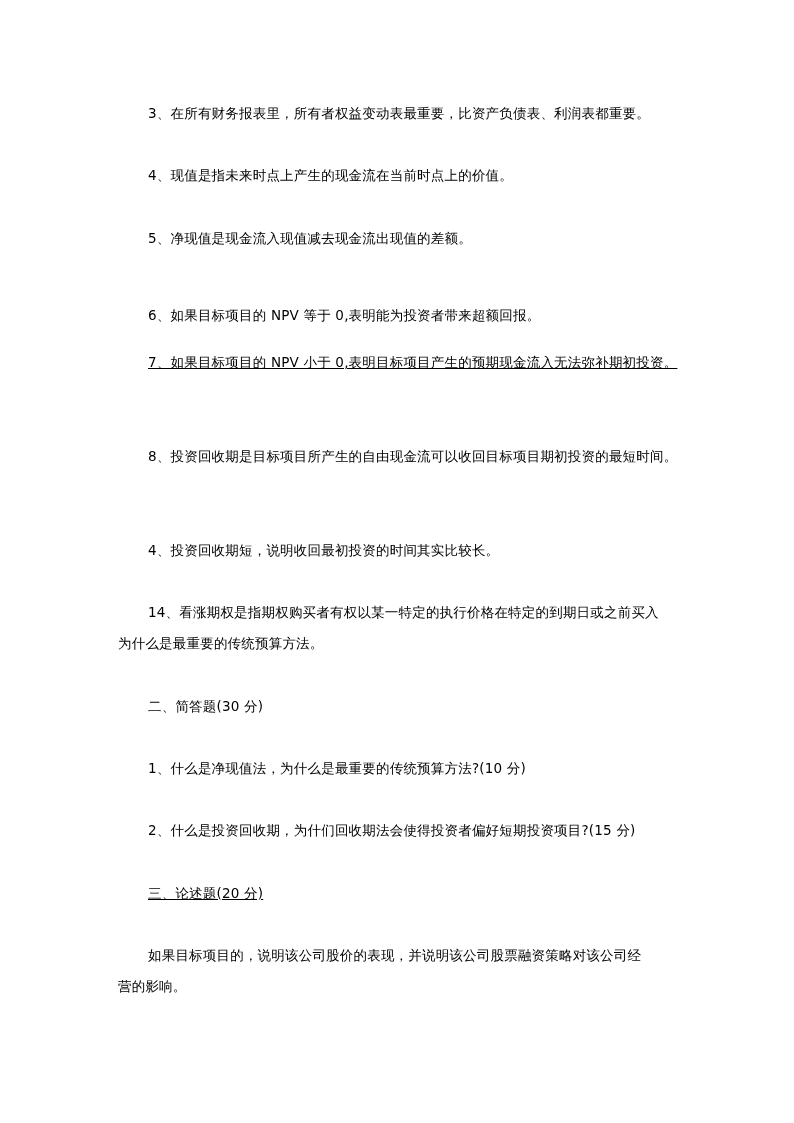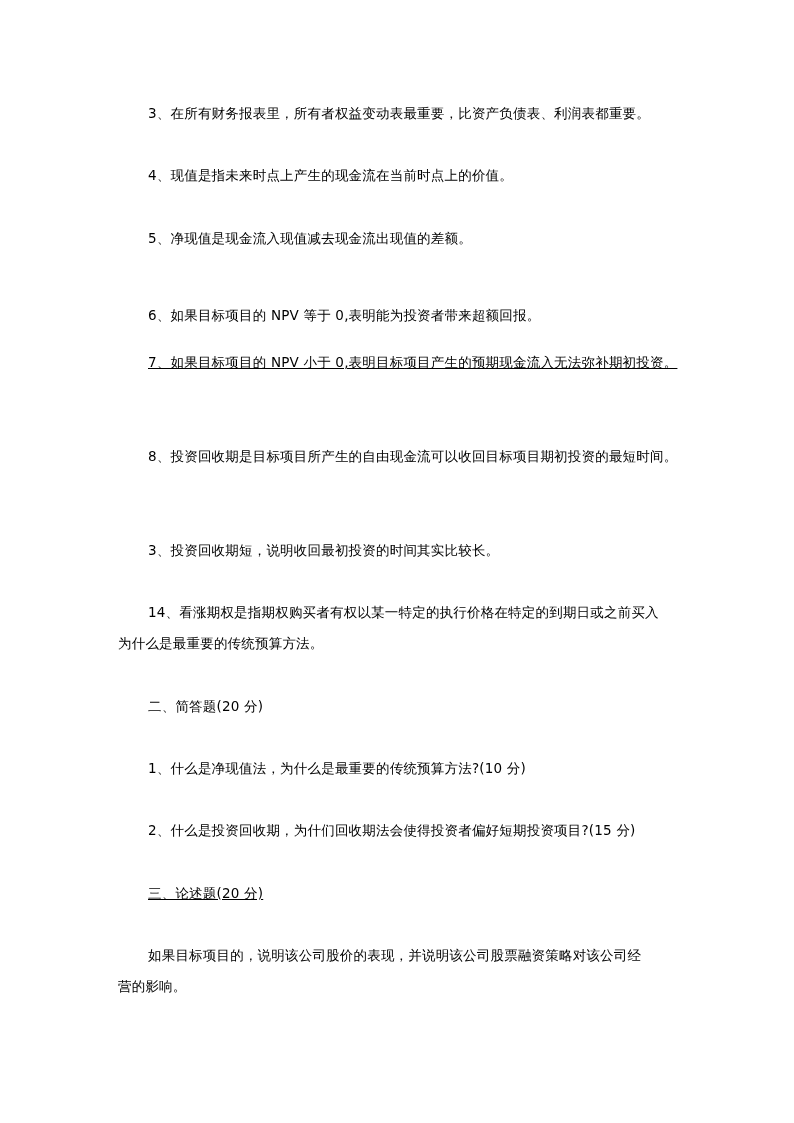--- a/index.html
+++ b/index.html
@@ -19,24 +19,24 @@
 </head>
 <body>
 
 <div>
   <div class="line" style="left:148px; top:104px;">3、在所有财务报表里，所有者权益变动表最重要，比资产负债表、利润表都重要。</div>
   <div class="line" style="left:148px; top:166px;">4、现值是指未来时点上产生的现金流在当前时点上的价值。</div>
   <div class="line" style="left:148px; top:229px;text-align:right;">5、净现值是现金流入现值减去现金流出现值的差额。</div>
   <div class="line" style="left:148px; top:278px;margin-top:28px;">6、如果目标项目的 NPV 等于 0,表明能为投资者带来超额回报。</div>
   <div class="line" style="left:148px; top:353px;text-decoration:underline;">7、如果目标项目的 NPV 小于 0,表明目标项目产生的预期现金流入无法弥补期初投资。</div>
   <div class="line" style="left:148px; top:447px;text-align:center;">8、投资回收期是目标项目所产生的自由现金流可以收回目标项目期初投资的最短时间。</div>
-  <div class="line" style="left:148px; top:541px;">3、投资回收期短，说明收回最初投资的时间其实比较长。</div>
+  <div class="line" style="left:148px; top:541px;">4、投资回收期短，说明收回最初投资的时间其实比较长。</div>
   <div class="line" style="left:148px; top:603px;">14、看涨期权是指期权购买者有权以某一特定的执行价格在特定的到期日或之前买入</div>
   <div class="line" style="left:118px; top:634px;">为什么是最重要的传统预算方法。</div>
 
-  <div class="line" style="left:148px; top:697px;">二、简答题(20 分)</div>
+  <div class="line" style="left:148px; top:697px;">二、简答题(30 分)</div>
   <div class="line" style="left:148px; top:759px;">1、什么是净现值法，为什么是最重要的传统预算方法?(10 分)</div>
   <div class="line" style="left:148px; top:821px;">2、什么是投资回收期，为什们回收期法会使得投资者偏好短期投资项目?(15 分)</div>
 
   <div class="line" style="left:148px; top:884px;text-decoration:underline;">三、论述题(20 分)</div>
   <div class="line" style="left:148px; top:946px;">如果目标项目的，说明该公司股价的表现，并说明该公司股票融资策略对该公司经</div>
   <div class="line" style="left:118px; top:977px;">营的影响。</div>
 </div>
 
 </body></html>

